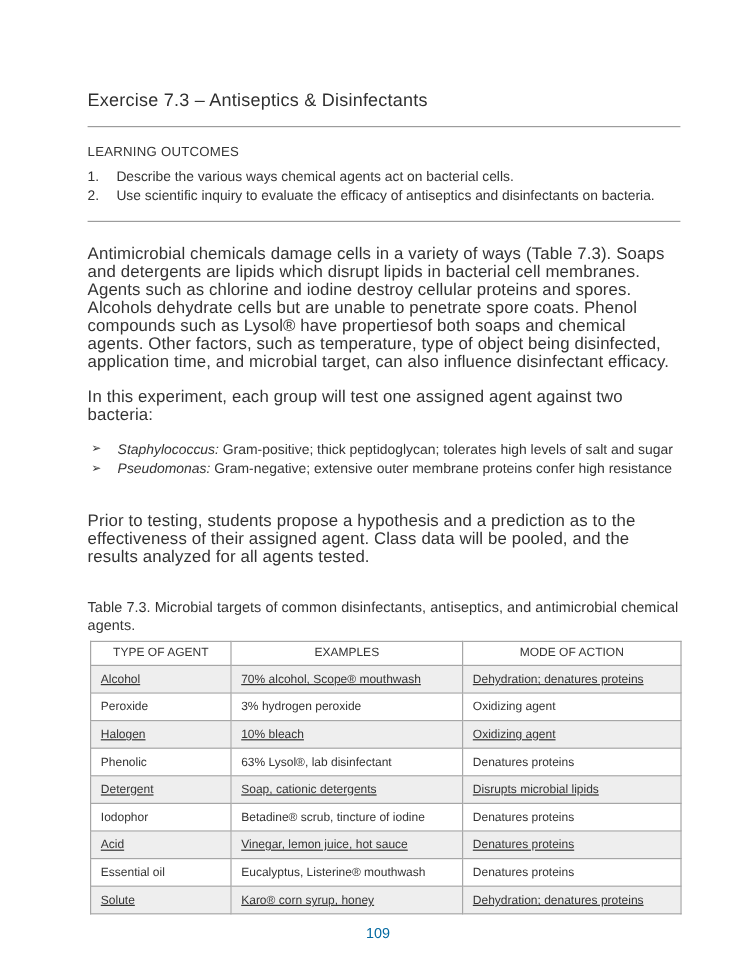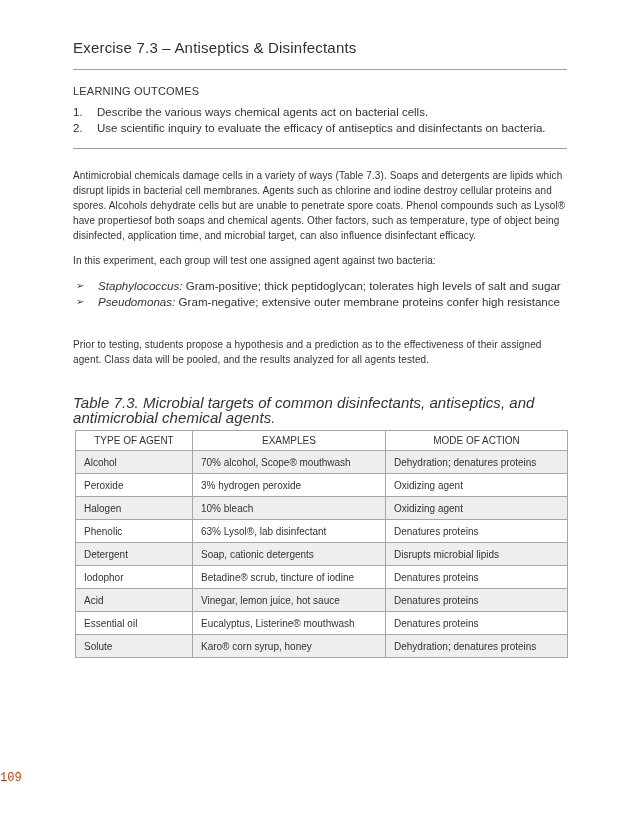--- a/index.html
+++ b/index.html
@@ -16,21 +16,21 @@
     color: #333333;
     overflow: hidden;
   }
   .content {
     position: absolute;
     left: 73px;
     top: 0;
     width: 494px;
   }
   .doc-title {
-    margin-top: 38px;
+    margin-top: 74px;
     font-size: 15px;
     line-height: 19px;
     font-weight: 400;
     letter-spacing: 0.2px;
     color: #303030;
   }
   .rule {
     border: none;
     border-top: 1px solid #9c9c9c;
     margin: 0;
@@ -47,21 +47,21 @@
   .num-item {
     display: flex;
     font-size: 11.5px;
     line-height: 15.5px;
   }
   .num-item .num {
     width: 24px;
     flex: 0 0 24px;
   }
   .para {
-    font-size: 10px;
+    font-size: 14px;
     line-height: 15px;
     letter-spacing: 0.1px;
   }
   .para-1 { margin-top: 19px; }
   .para-2 { margin-top: 1px; }
   .para-3 { margin-top: 28px; }
   .bullet-list { margin-top: 8px; }
   .bullet-item {
     display: flex;
     font-size: 11.6px;
@@ -72,24 +72,23 @@
     flex: 0 0 22px;
     padding-left: 3px;
     font-size: 10px;
     line-height: 15.5px;
     color: #3a3a3a;
   }
   .bullet-item em {
   }
   .table-caption {
     margin-top: 28px;
-    font-size: 15px;
+    font-size: 12px;
     line-height: 15px;
     letter-spacing: 0.05px;
-    font-style: italic;
   }
   table.agents {
     margin-top: 5px;
     margin-left: 2px;
     border-collapse: collapse;
     width: 492px;
     table-layout: fixed;
     font-size: 10px;
   }
   table.agents col.c1 { width: 117px; }
@@ -105,29 +104,31 @@
   }
   table.agents td {
     border: 1px solid #a6a6a6;
     padding: 4px 6px 3px 8px;
     line-height: 15px;
     white-space: nowrap;
     overflow: hidden;
   }
   table.agents tr.shaded td {
     background: #eeeeee;
+    text-decoration: underline;
   }
   .page-number {
     position: absolute;
     left: 0;
     width: 630px;
     top: 771px;
-    font-family: Liberation Mono, monospace;
+    text-align: center;
+    font-family: Liberation Sans, sans-serif;
     font-size: 12px;
-    color: #c2410c;
+    color: #0369a1;
   }
 </style>
 </head>
 <body>
 
 <div class="page">
   <div class="content">
 
     <div class="doc-title">Exercise 7.3 – Antiseptics &amp; Disinfectants</div>
 

